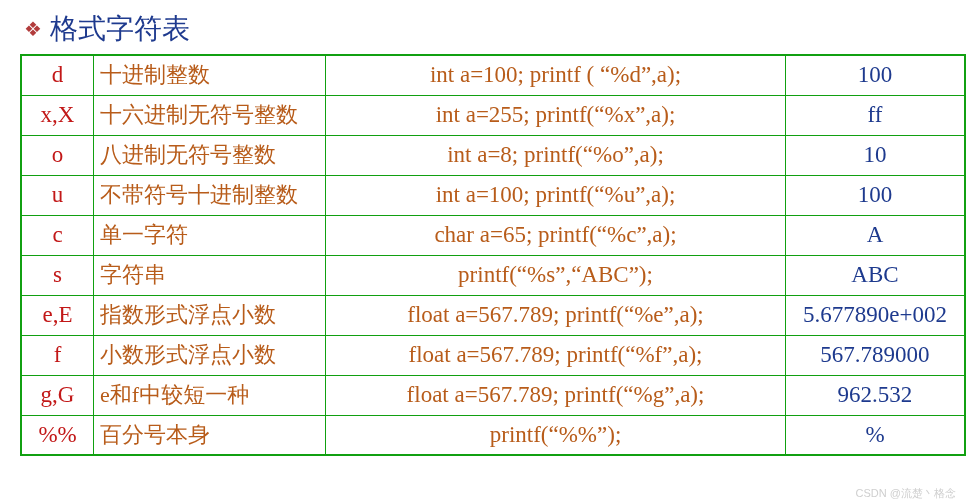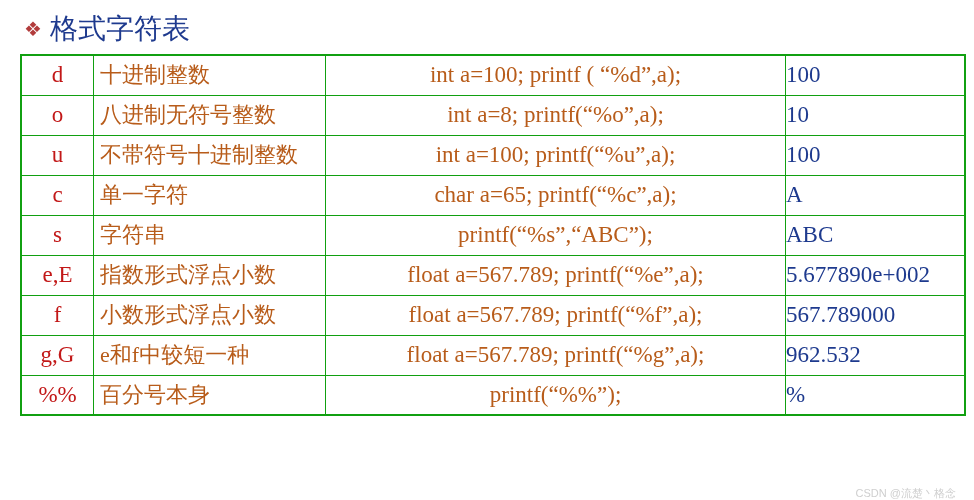--- a/index.html
+++ b/index.html
@@ -52,20 +52,21 @@
     }
     .col-code {
       width: 456px;
       text-align: center;
       color: #b85c1a;
       font-family: "Times New Roman", serif;
       margin-top: 7px;
     }
     .col-out {
       width: 178px;
+      text-align: center;
       color: #1e3a8e;
       font-family: "Times New Roman", serif;
     }
     .watermark {
       position: absolute;
       right: 18px;
       top: 486px;
       font-size: 11px;
       color: #cfcfcf;
       font-family: Arial, sans-serif;
@@ -79,20 +80,26 @@
   <span class="title">格式字符表</span>
 </div>
 
 <table>
   <tbody id="table-body">
       <tr>
         <td class="col-fmt">d</td>
         <td class="col-desc">十进制整数</td>
         <td class="col-code">int a=100;  printf ( “%d”,a);</td>
         <td class="col-out">100</td>
+      </tr>
+      <tr>
+        <td class="col-fmt">x,X</td>
+        <td class="col-desc">十六进制无符号整数</td>
+        <td class="col-code">int a=255;  printf(“%x”,a);</td>
+        <td class="col-out">ff</td>
       </tr>
       <tr>
         <td class="col-fmt">o</td>
         <td class="col-desc">八进制无符号整数</td>
         <td class="col-code">int a=8;  printf(“%o”,a);</td>
         <td class="col-out">10</td>
       </tr>
       <tr>
         <td class="col-fmt">u</td>
         <td class="col-desc">不带符号十进制整数</td>

